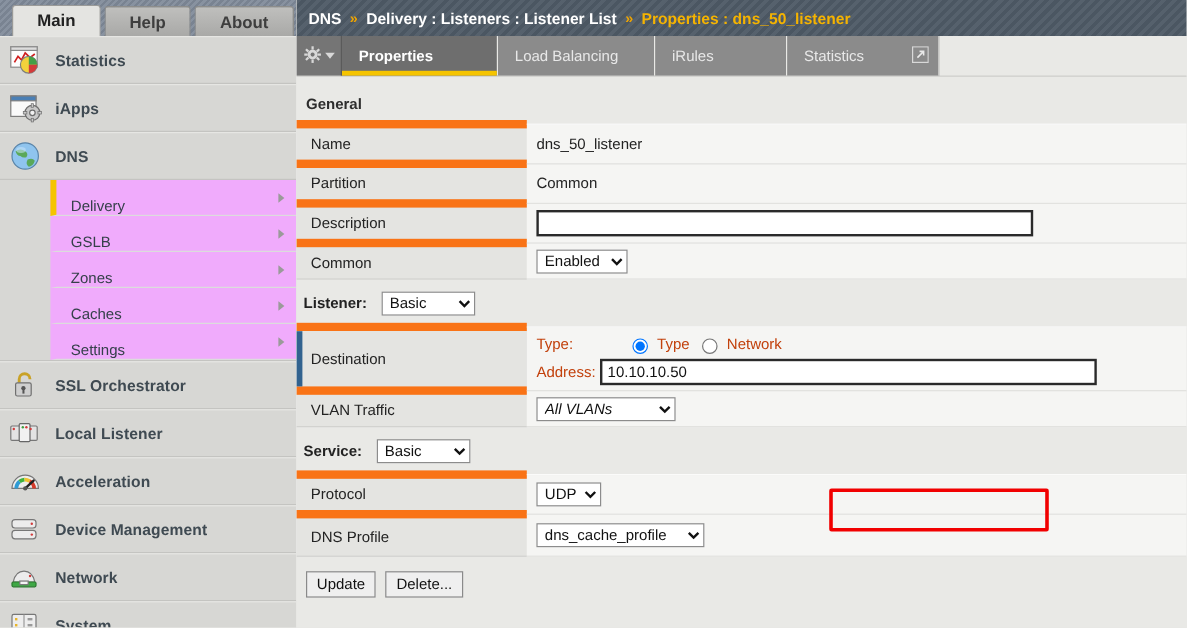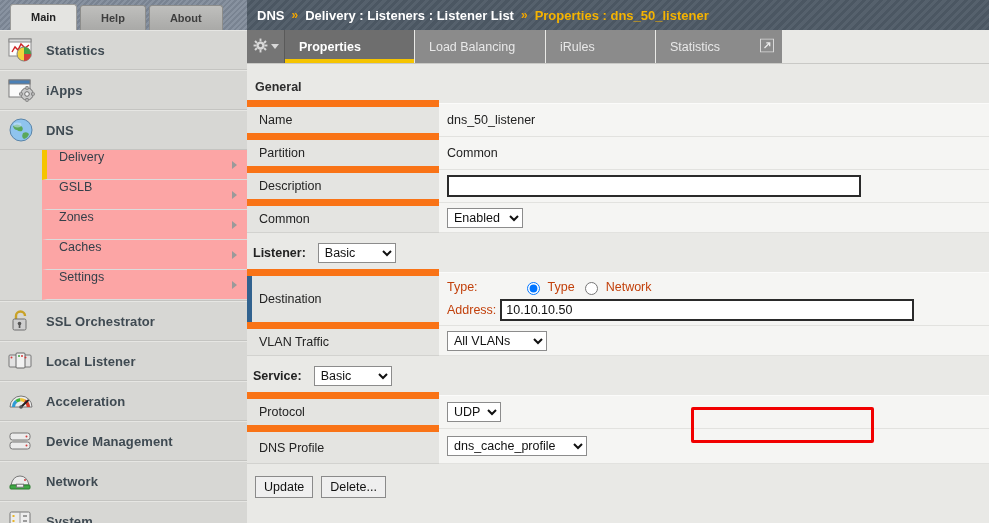--- a/index.html
+++ b/index.html
@@ -28,21 +28,21 @@
       rgba(255,255,255,0.07) 0px, rgba(255,255,255,0.07) 2px,
       rgba(0,0,0,0.05) 2px, rgba(0,0,0,0.05) 4px);
     display: flex;
     align-items: flex-end;
     padding-left: 10px;
   }
   .top-tab {
     height: 25px;
     line-height: 24px;
     padding: 0 20px;
-    font-size: 11px;
+    font-size: 14px;
     font-weight: bold;
     color: #3e3e3e;
     background: linear-gradient(to bottom, #bfbfbd 0%, #a9a9a7 100%);
     border: 1px solid #8d8d8b;
     border-bottom: none;
     border-radius: 3px 3px 0 0;
     margin-right: 3px;
     cursor: pointer;
     text-align: center;
   }
@@ -65,22 +65,22 @@
     background: #d7d7d4;
   }
   .nav-item .ico { width: 30px; height: 26px; flex: 0 0 30px; margin-right: 8px; position: relative; }
   .nav-label { font-size: 13px; font-weight: bold; color: #3f4a52; letter-spacing: .1px; }
 
   
   .submenu { list-style: none; margin: 0; padding: 0; background: #d7d7d4; padding-left: 42px; }
   .subitem {
     height: 30px;
     display: flex;
-    align-items: flex-start;
-    background: #fca5a5;
+    align-items: flex-end;
+    background: #f0abfc;
     border-bottom: 1px solid #dcdcdc;
     border-left: 5px solid transparent;
     padding-left: 12px;
     font-size: 12.5px;
     color: #35404a;
     cursor: pointer;
     position: relative;
   }
   .subitem.active { border-left-color: #f5c400; }
   .subarrow {
@@ -175,21 +175,21 @@
     font-family: "Liberation Sans", sans-serif;
     font-size: 12.5px;
     padding: 1px 2px;
     border: 1px solid #8c8c8c;
     background: #fff;
     color: #111;
     height: 20px;
   }
   select.w-enabled { width: 76px; }
   select.w-basic { width: 78px; }
-  select.w-vlan { width: 100px; }
+  select.w-vlan { width: 116px; font-style: italic; }
   select.w-udp { width: 54px; }
   select.w-dnsprof { width: 140px; }
 
   .text-input {
     border: 2px solid #2a2a2a;
     background: #fff;
     height: 22px;
     font-size: 12.5px;
     font-family: "Liberation Sans", sans-serif;
     padding: 0 4px;

